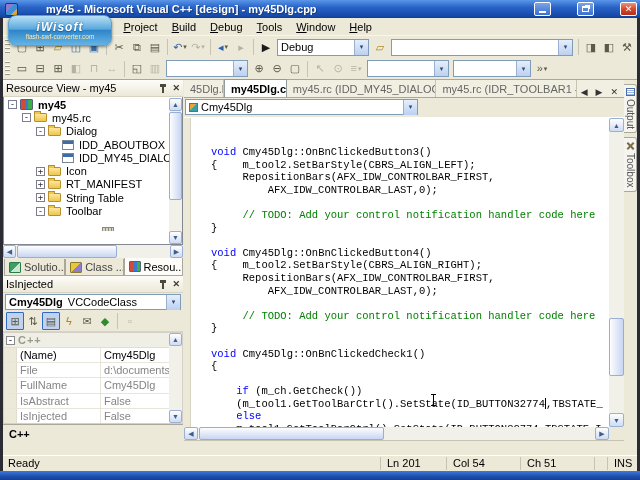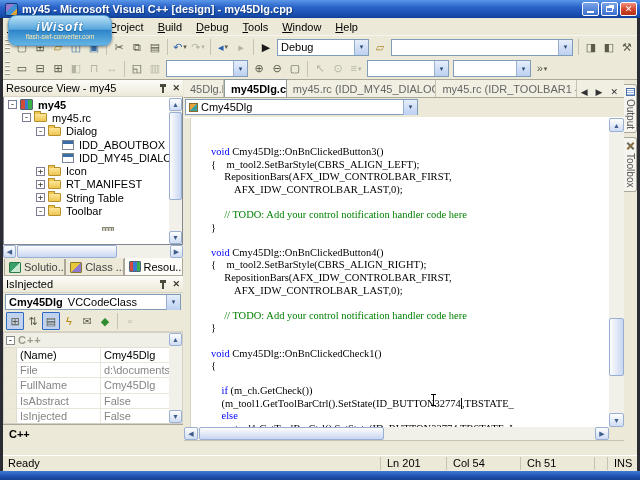--- a/index.html
+++ b/index.html
@@ -7,36 +7,36 @@
   .screen{position:relative;width:640px;height:480px;background:#ece9d8;overflow:hidden;
           font-family:"Liberation Sans",sans-serif;font-size:11px;color:#000;}
   
   .edge-l,.edge-r{position:absolute;top:18px;bottom:0;width:3px;background:#2b2b33;z-index:40;}
   .edge-l{left:0;} .edge-r{right:0;}
   .bottom-border{position:absolute;left:0;right:0;bottom:0;height:9px;
     background:linear-gradient(#3f7ad8,#1e4fae 60%,#16408f);z-index:41;}
   
   .titlebar{position:absolute;left:0;top:0;width:640px;height:18px;
     background:linear-gradient(#5a96e8,#2a63c8 40%,#1549a9 90%,#0f3c90);
-    display:flex;align-items:center;padding:0 3px;z-index:45;}
+    display:flex;align-items:center;padding:0 3px;z-index:45;gap:24px;}
   .app-icon{width:13px;height:13px;margin:0 4px 0 2px;border-radius:2px;
     background:linear-gradient(135deg,#8f7ad0 0 40%,#3f8fd6 40% 70%,#e0a53a 70%);
     border:1px solid #123a7a;flex:none;}
   .title-text{color:#fff;font-weight:bold;font-size:11px;white-space:nowrap;overflow:hidden;
     text-shadow:1px 1px 1px #123a7a;flex:1;}
   .win-btn{width:17px;height:14px;margin-left:2px;border-radius:2px;border:1px solid #fff;
     display:flex;align-items:center;justify-content:center;flex:none;
     background:linear-gradient(#7aa4e8,#3a6fd0);color:#fff;font-size:9px;line-height:1;}
   .win-btn.close{background:linear-gradient(#ef9180,#d6492f 50%,#b33016);}
   .minim i{display:block;width:7px;height:2px;background:#fff;margin-top:6px;}
   .restore i{display:block;width:7px;height:6px;border:1px solid #fff;border-top-width:2px;
     box-shadow:2px -2px 0 -1px #fff;}
   
   .menubar{position:absolute;left:0;top:18px;width:640px;height:18px;background:#ece9d8;
-    display:flex;align-items:center;padding-left:0;border-bottom:1px solid #f6f5ee;}
+    display:flex;align-items:center;padding-left:14px;border-bottom:1px solid #f6f5ee;}
   .menu-item{padding:1px 7px;white-space:nowrap;}
   
   .toolbar{position:absolute;left:0;width:640px;height:22px;background:#ece9d8;
     display:flex;align-items:center;padding-left:2px;}
   .tb2{top:36px;} .tb3{top:58px;border-bottom:1px solid #aca899;}
   .tb-grip{width:5px;height:16px;margin:0 3px;flex:none;
     background:repeating-linear-gradient(#fff 0 1px,#9a9685 1px 2px,transparent 2px 4px);}
   .tb-sep{width:1px;height:16px;background:#c6c3b2;margin:0 3px;flex:none;}
   .tb-btn{height:18px;min-width:18px;display:flex;align-items:center;justify-content:center;
     flex:none;border:1px solid transparent;border-radius:1px;padding:0 1px;}
@@ -136,21 +136,21 @@
   .tab-nav span{font-size:9px;color:#333;padding:0 4px;}
   .combo-row{height:19px;display:flex;background:#ece9d8;padding:1px 1px 2px;gap:4px;}
   .ed-combo{height:16px;background:#fff;border:1px solid #7f9db9;display:flex;align-items:center;}
   .ed-combo .ci{width:9px;height:9px;margin:0 3px;flex:none;}
   .ci.class{background:linear-gradient(135deg,#e8a33d 50%,#3aa0a0 50%);border:1px solid #8a6a2a;}
   .ci.method{background:#7d5bbd;transform:rotate(45deg);width:7px;height:7px;margin:0 4px;}
   .ed-combo .cv{flex:1;white-space:nowrap;overflow:hidden;font-size:11px;}
   .type-combo{width:233px;} .member-combo{width:190px;}
   .code-area{position:absolute;left:0;top:38px;right:15px;bottom:28px;overflow:hidden;background:#fff;}
   .sel-margin{position:absolute;left:0;top:0;bottom:0;width:7px;background:#ece9d8;border-right:1px solid #d8d4c4;}
-  .code-content{position:absolute;left:27px;top:28px;font-family:Liberation Serif, serif;
+  .code-content{position:absolute;left:27px;top:28px;font-family:Liberation Mono, monospace;
     font-size:10.5px;line-height:12.6px;white-space:pre;}
   .code-line{height:12.6px;}
   .kw{color:#0000ff;} .com{color:#008000;} .pl{color:#000;}
   .caret{display:inline-block;width:1px;height:11px;background:#000;vertical-align:-2px;}
   .ed-vsb{right:0;top:38px;width:15px;bottom:28px;}
   .ed-vsb .sb-btn{position:absolute;width:15px;height:14px;left:0;}
   .ed-vsb .up{top:0;} .ed-vsb .dn{bottom:0;}
   .ed-vsb .sb-thumb{position:absolute;left:0;width:15px;top:200px;height:58px;}
   .ed-hsb{left:0;right:15px;bottom:15px;height:13px;}
   .ed-hsb .sb-btn{position:absolute;top:0;width:14px;height:13px;}

